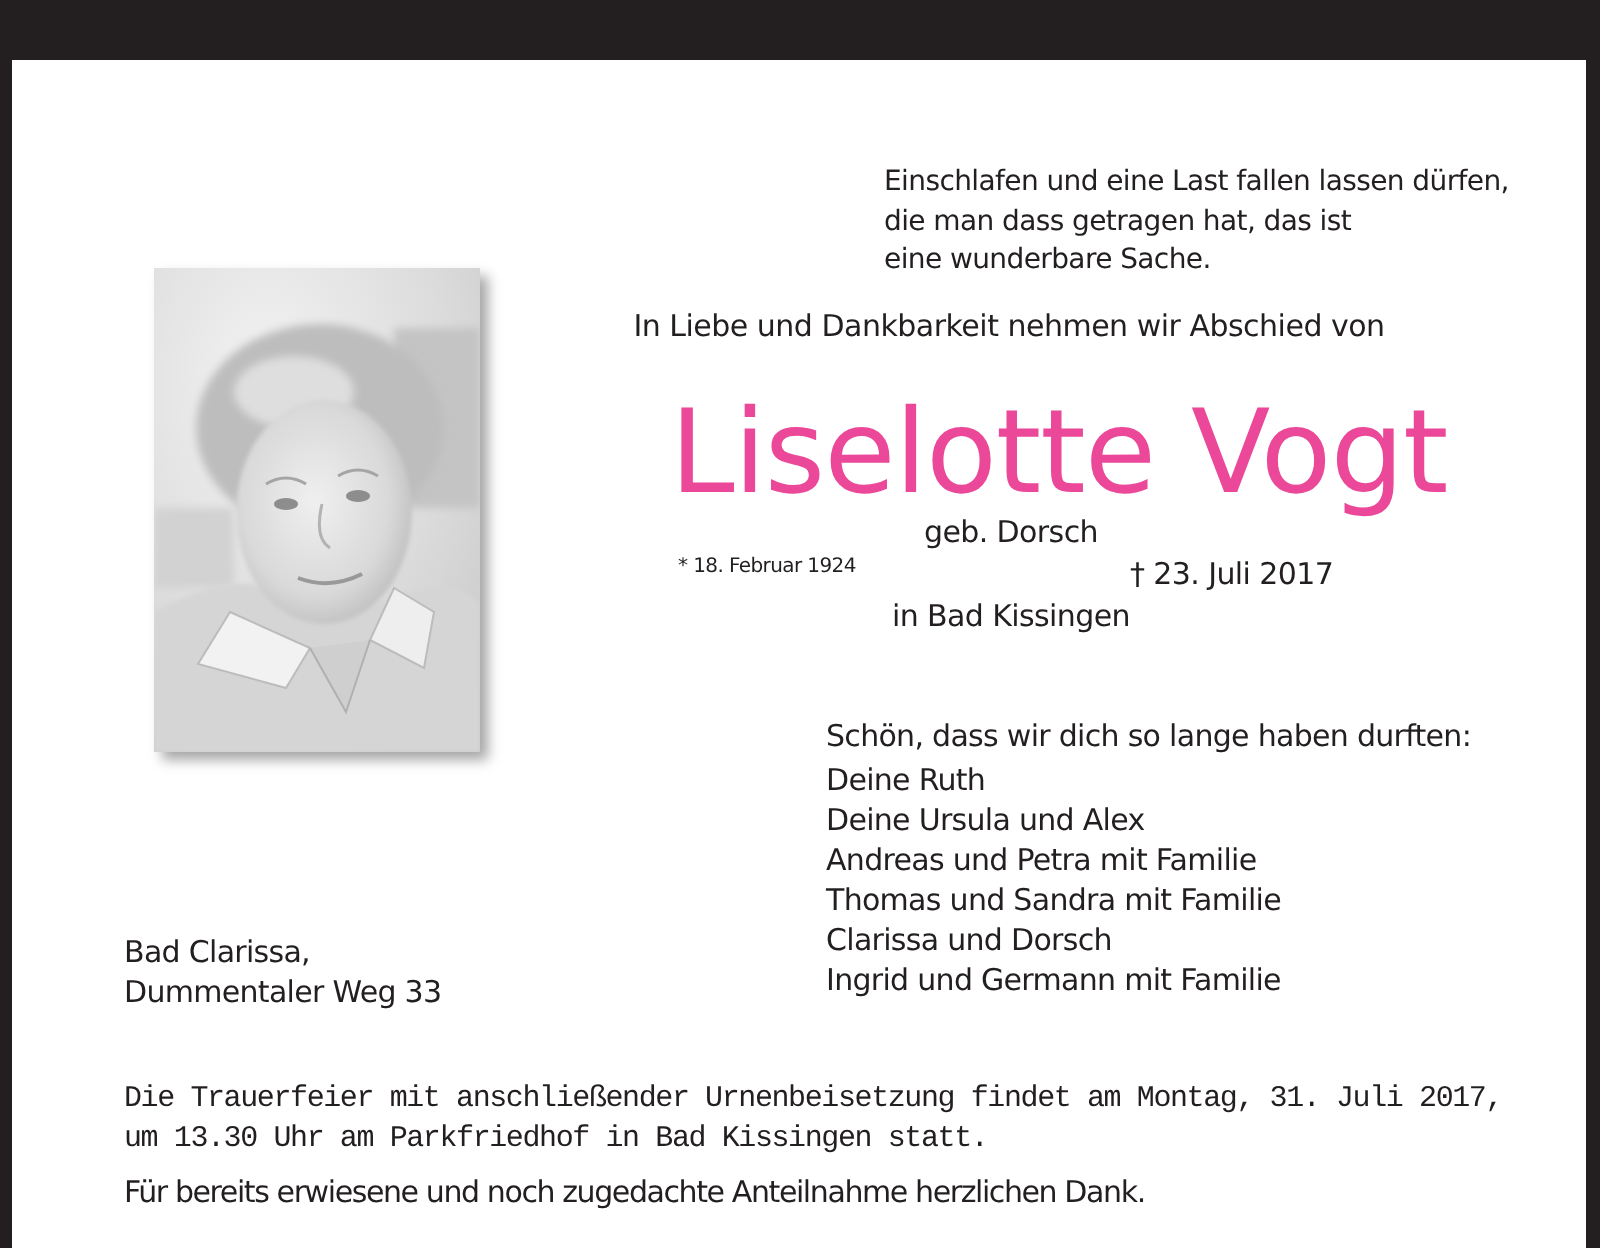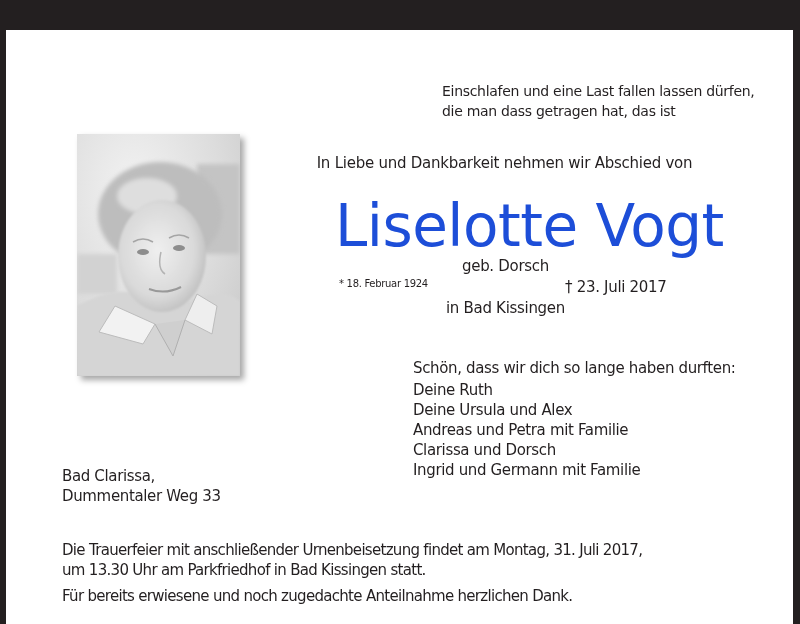--- a/index.html
+++ b/index.html
@@ -4,46 +4,47 @@
   <style>
     html, body { margin: 0; padding: 0; }
     body { width: 800px; height: 624px; background: #231f20; position: relative; overflow: hidden;
            font-family: "DejaVu Sans", "Liberation Sans", sans-serif; color: #231f20; }
     .page { position: absolute; left: 6px; top: 6px; width: 787px; height: 611px; background: #ffffff; margin-top: 24px; }
     .abs { position: absolute; white-space: nowrap; }
     .poem { left: 436px; top: 52px; font-size: 14px; line-height: 19.5px; letter-spacing: -0.3px; }
     .poem div { white-space: nowrap; }
     .intro { left: 0; width: 787px; top: 124px; font-size: 15px; text-align: center; letter-spacing: -0.25px; padding-left: 210px; box-sizing: border-box; }
     .intro span { display: inline-block; }
-    .name { left: 329px; top: 160px; font-size: 58px; font-weight: 300; letter-spacing: -0.5px; line-height: 72px; font-family: "DejaVu Sans", sans-serif; color: #1d4ed8; -webkit-text-stroke: 0px; }
+    .name { left: 329px; top: 160px; font-size: 58px; font-weight: 300; letter-spacing: -0.5px; line-height: 72px; font-family: "DejaVu Sans", sans-serif; color: #ec4899; -webkit-text-stroke: 0px; }
     .geb { left: 456px; top: 227px; font-size: 15px; letter-spacing: -0.3px; }
     .born { left: 333px; top: 248px; font-size: 10px; letter-spacing: -0.3px; }
     .died { left: 559px; top: 248px; font-size: 15px; letter-spacing: -0.3px; }
     .place { left: 440px; top: 269px; font-size: 15px; letter-spacing: -0.3px; }
     .thanks { left: 407px; top: 329px; font-size: 15px; letter-spacing: -0.35px; }
     .family { left: 407px; top: 350px; font-size: 15px; line-height: 20px; letter-spacing: -0.35px; }
     .family div { white-space: nowrap; }
     .address { left: 56px; top: 436px; font-size: 15px; line-height: 20px; letter-spacing: -0.35px; }
     .address div { white-space: nowrap; }
-    .service { left: 56px; top: 510px; font-size: 15px; line-height: 20px; letter-spacing: -0.7px; }
+    .service { left: 56px; top: 510px; font-size: 15px; line-height: 20px; letter-spacing: -0.7px; font-family: Liberation Mono, monospace; }
     .service div { white-space: nowrap; }
     .gratitude { left: 56px; top: 557px; font-size: 15px; letter-spacing: -0.7px; }
     .photo { position: absolute; left: 71px; top: 104px; width: 163px; height: 242px;
              box-shadow: 4px 4px 6px rgba(0,0,0,0.35); background: #e9e9e9; overflow: hidden; }
     .photo svg { display: block; }
     .name-text { font-weight: normal; }
   </style>
 </head>
 <body>
 
 <div class="page">
 
   <div class="abs poem">
     <div>Einschlafen und eine Last fallen lassen dürfen,</div>
     <div>die man dass getragen hat, das ist</div>
+    <div>eine wunderbare Sache.</div>
   </div>
 
   <div class="photo">
     <svg width="163" height="242" viewBox="0 0 163 242" xmlns="http://www.w3.org/2000/svg">
       <defs>
         <filter id="blur2">
             <feGaussianBlur stdDeviation="2.2"></feGaussianBlur>
           </filter>
         <filter id="blur1">
             <feGaussianBlur stdDeviation="1"></feGaussianBlur>
@@ -97,20 +98,21 @@
   <div class="abs born">* 18. Februar 1924</div>
   <div class="abs died">† 23. Juli 2017</div>
   <div class="abs place">in Bad Kissingen</div>
 
   <div class="abs thanks">Schön, dass wir dich so lange haben durften:</div>
 
   <div class="abs family">
     <div>Deine Ruth</div>
     <div>Deine Ursula und Alex</div>
     <div>Andreas und Petra mit Familie</div>
+    <div>Thomas und Sandra mit Familie</div>
     <div>Clarissa und Dorsch</div>
     <div>Ingrid und Germann mit Familie</div>
   </div>
 
   <div class="abs address">
     <div>Bad Clarissa,</div>
     <div>Dummentaler Weg 33</div>
   </div>
 
   <div class="abs service">

